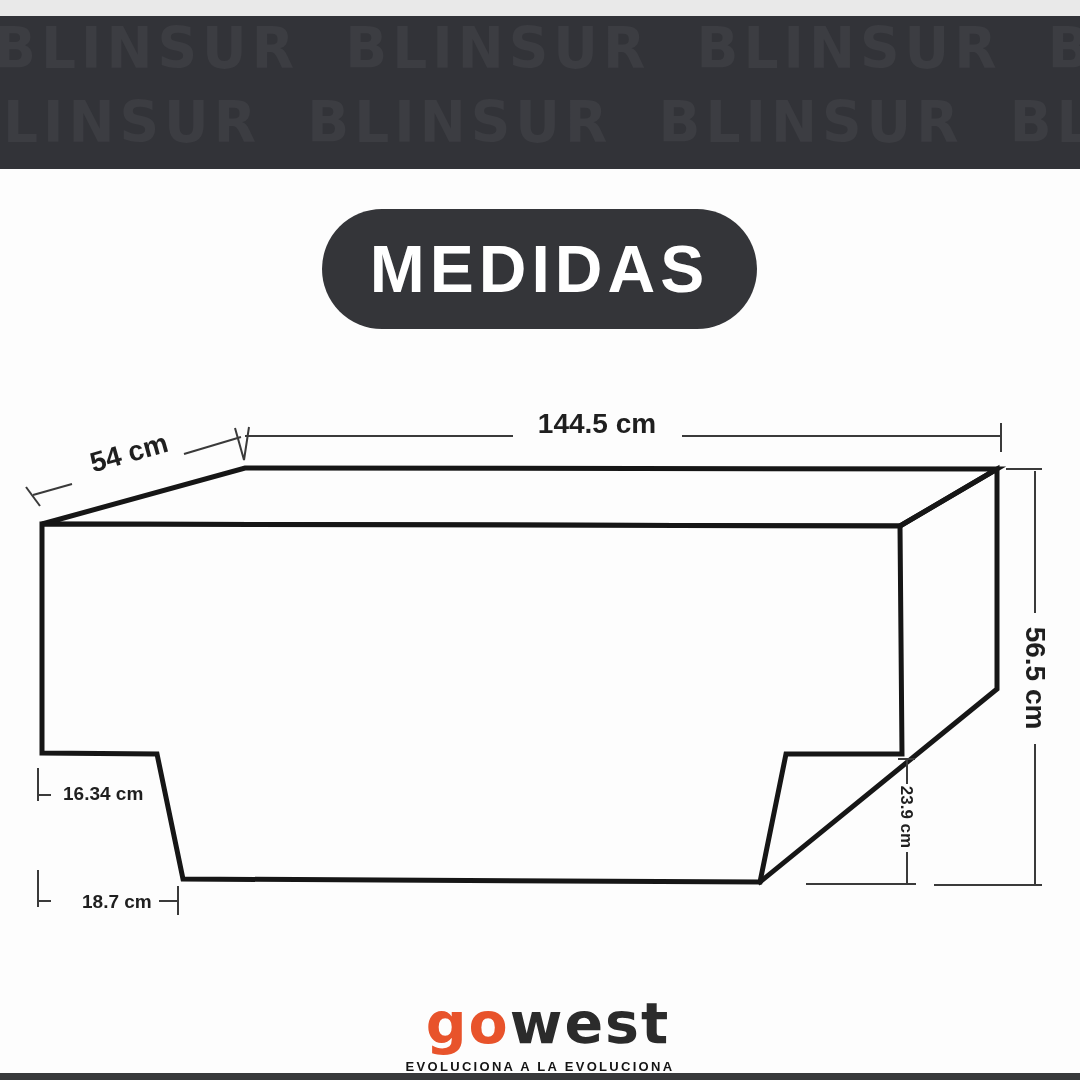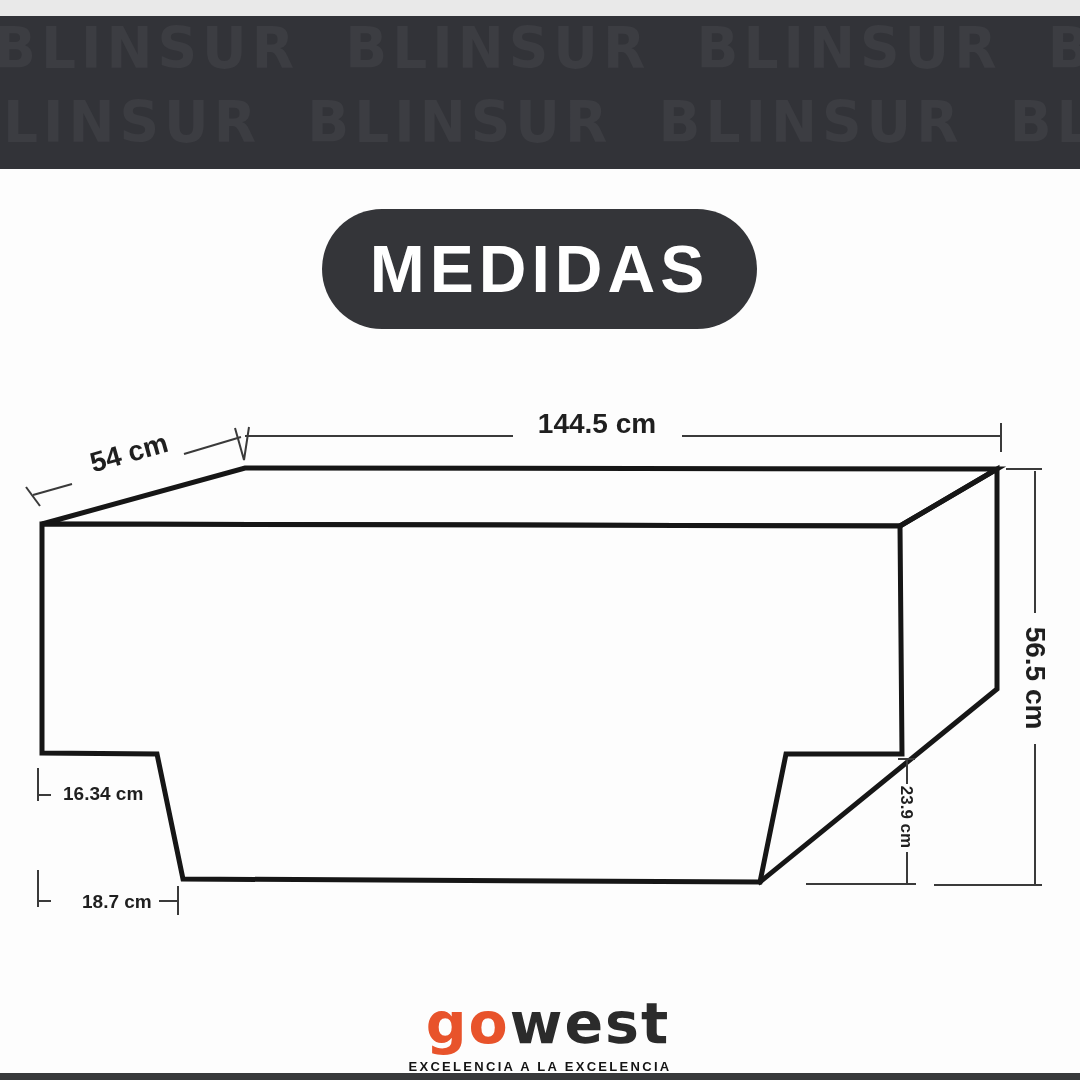--- a/index.html
+++ b/index.html
@@ -122,18 +122,18 @@
       <line class="dim" x1="38" y1="854" x2="38" y2="891"></line>
       <line class="dim" x1="38" y1="885" x2="51" y2="885"></line>
       <line class="dim" x1="159" y1="885" x2="178" y2="885"></line>
       <line class="dim" x1="178" y1="870" x2="178" y2="899"></line>
       <text class="dim-label fs-mid" x="82" y="892">18.7 cm</text>
     </g>
   </svg>
 
   <div class="footer-logo">
     <div class="logo-line"><span class="logo-go">go</span><span class="logo-west">west</span></div>
-    <div class="tagline">EXCELENCIA A LA EXCELENCIA</div>
+    <div class="tagline">EVOLUCIONA A LA EVOLUCIONA</div>
   </div>
 
   <div class="footer-band"></div>
 
 </div>
 
 </body></html>

